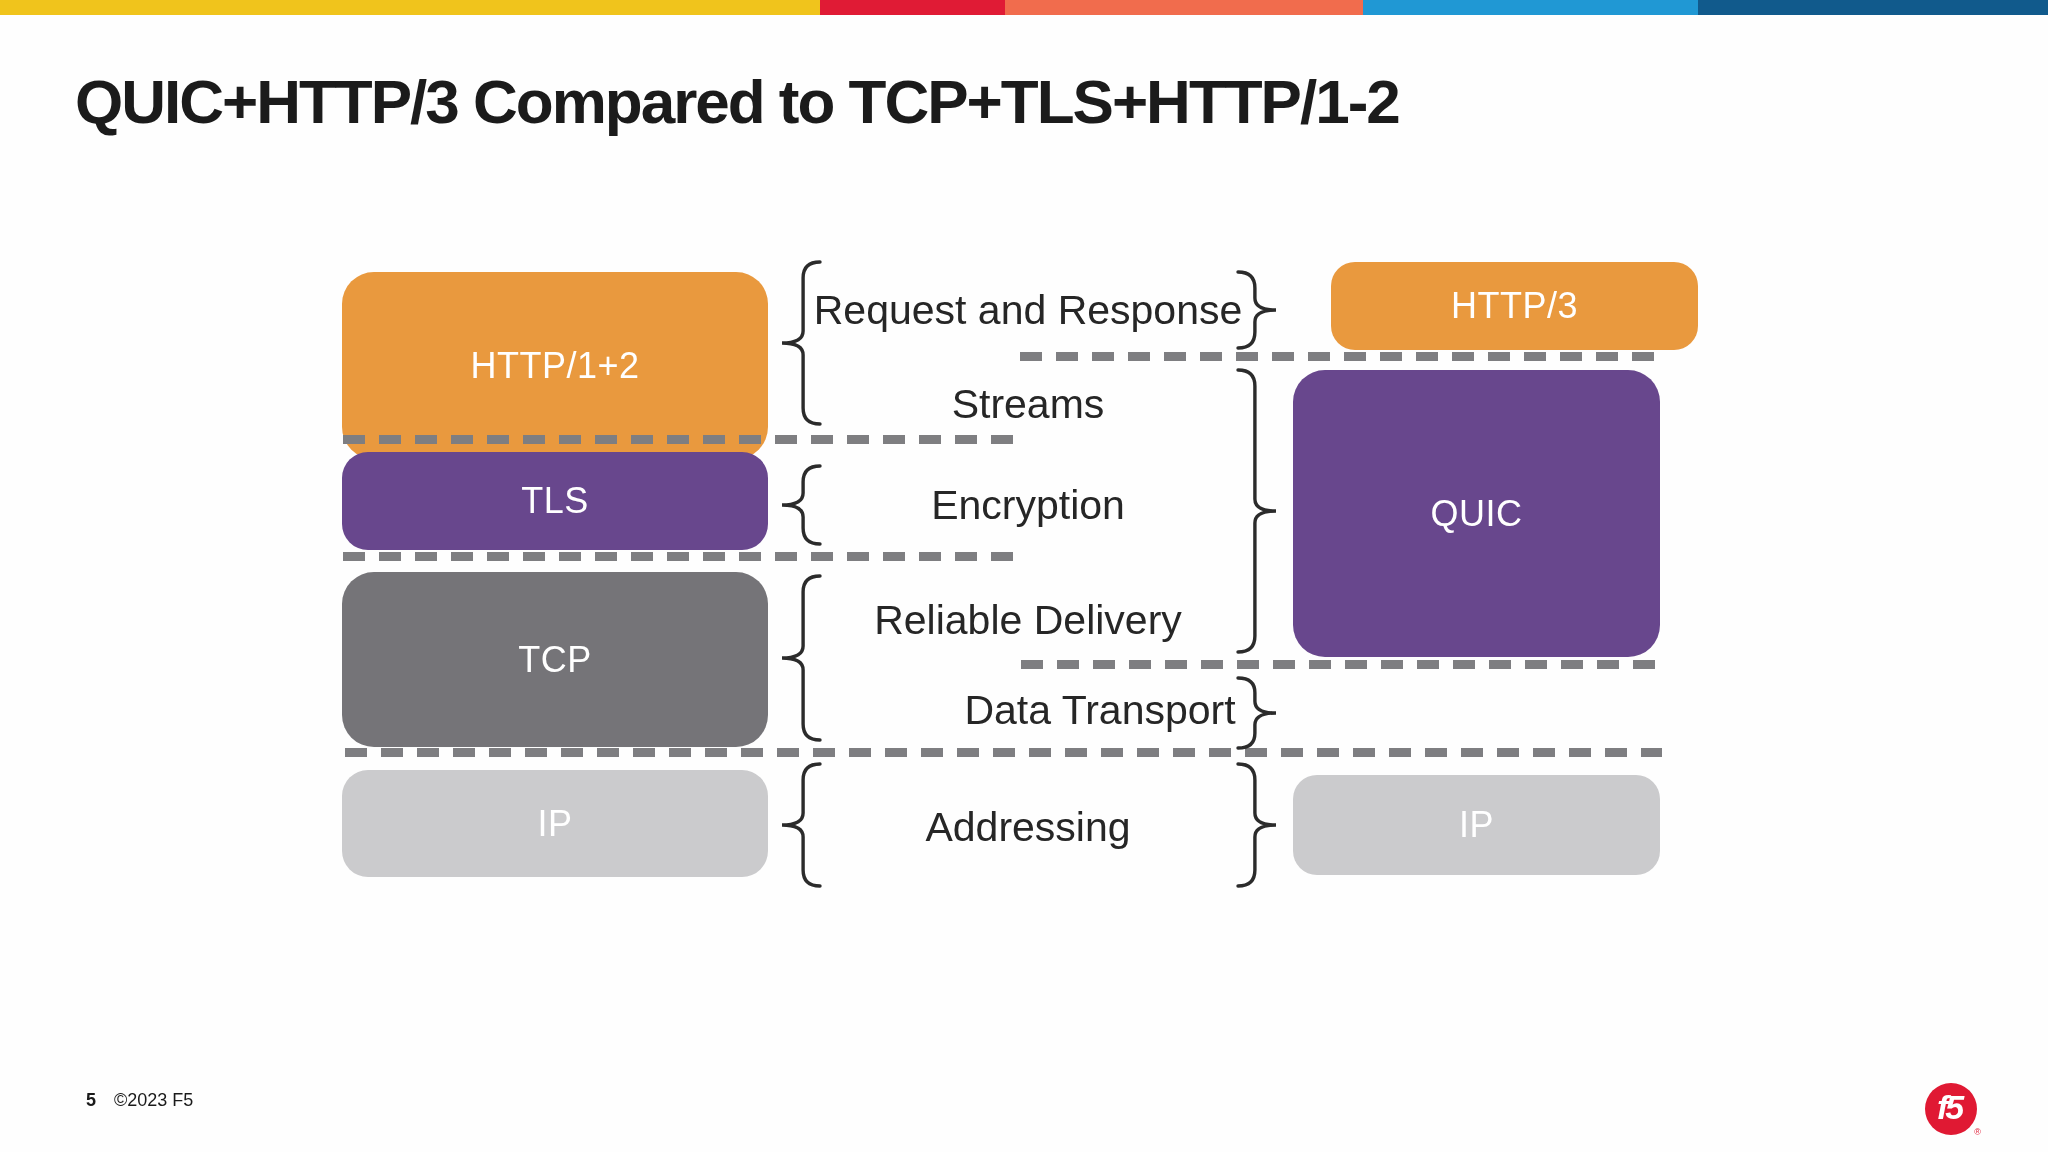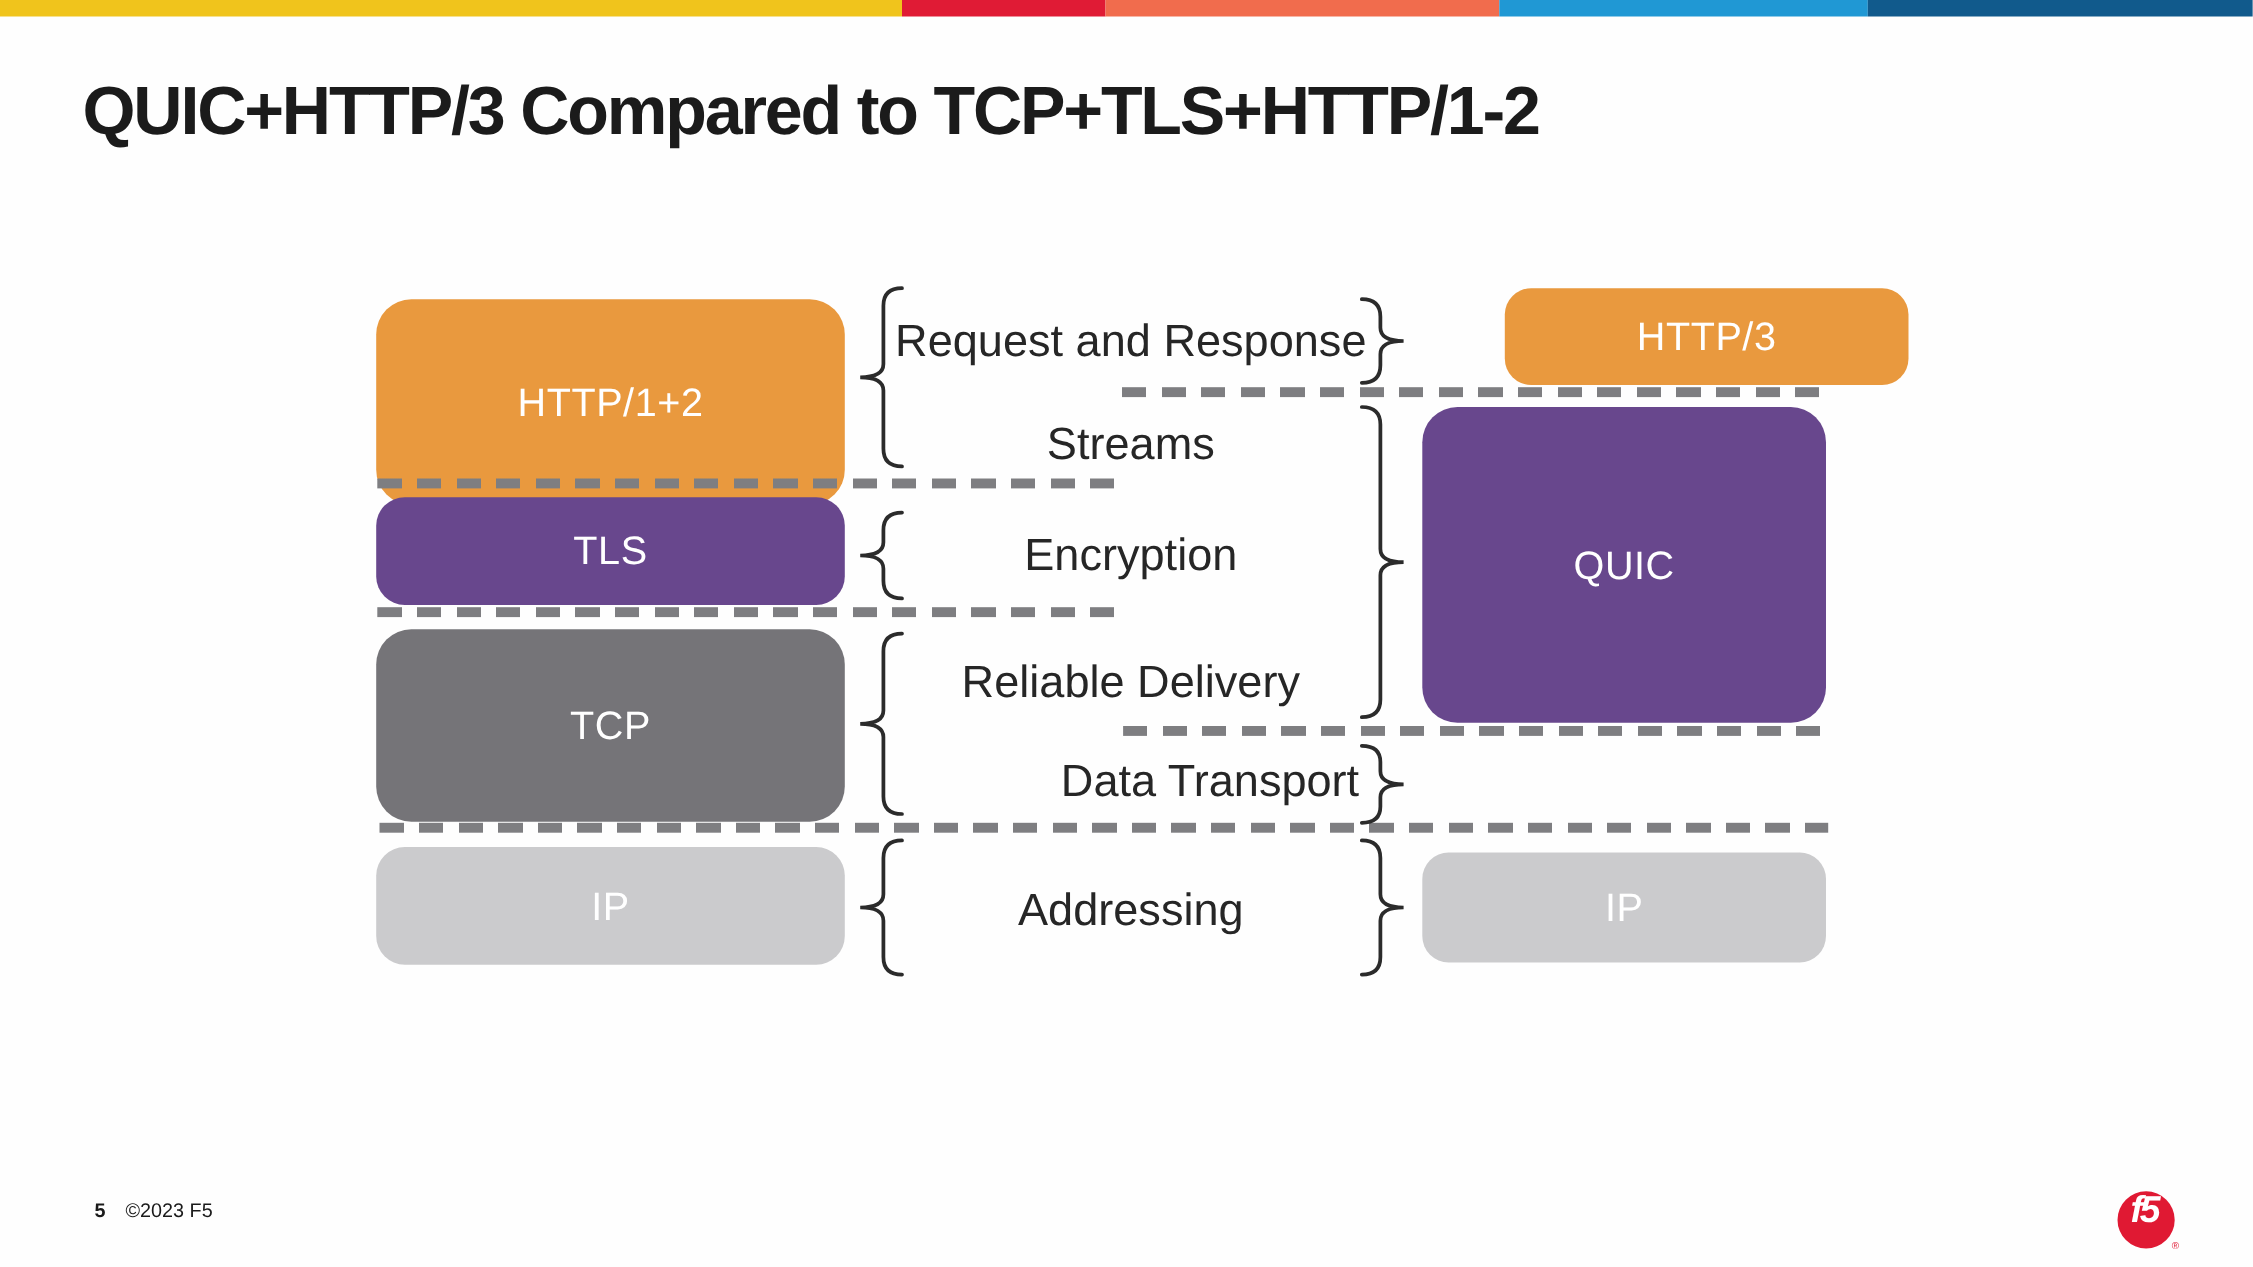--- a/index.html
+++ b/index.html
@@ -28,21 +28,21 @@
 
   
   .box {
     position:absolute; display:flex; align-items:center; justify-content:center;
     color:#fff; font-size:36px; letter-spacing:0.5px;
   }
   #b-http12 { left:342px; top:248px; width:426px; height:187px; border-radius:32px; background:var(--http-orange);margin-top:24px; }
   #b-tls    { left:342px; top:452px; width:426px; height:98px;  border-radius:26px; background:var(--tls-purple); }
   #b-tcp    { left:342px; top:572px; width:426px; height:175px; border-radius:32px; background:var(--transport-gray); }
   #b-ipl    { left:342px; top:770px; width:426px; height:107px; border-radius:26px; background:var(--ip-light-gray); }
-  #b-http3  { left:1368px; top:262px; width:367px; height:88px;  border-radius:24px; background:var(--http-orange); }
+  #b-http3  { left:1331px; top:262px; width:367px; height:88px;  border-radius:24px; background:var(--http-orange); }
   #b-quic   { left:1293px; top:370px; width:367px; height:287px; border-radius:32px; background:var(--tls-purple); }
   #b-udp    { left:1293px; top:677px; width:367px; height:68px;  border-radius:20px; background:var(--transport-gray); }
   #b-ipr    { left:1293px; top:775px; width:367px; height:100px; border-radius:24px; background:var(--ip-light-gray); }
 
   
   .dash {
     position:absolute; height:9px;
     background:repeating-linear-gradient(90deg, var(--dash-gray, #7e7e81) 0 22px, transparent 22px 36px);
   }
   #d-a { left:343px;  top:435px; width:672px; }
@@ -75,21 +75,21 @@
   #br-r4 { left:1236px; top:762px; }
 
   
   #pagenum  { position:absolute; left:86px;  top:1090px; font-size:18px; font-weight:bold; color:#1a1a1a; }
   #copyr    { position:absolute; left:114px; top:1090px; font-size:18px; color:#1a1a1a; }
 
   
   #logo {
     position:absolute; left:1925px; top:1083px; width:52px; height:52px;
     border-radius:50%; background:var(--f5-red, #e01933);
-    display:flex; justify-content:center;
+    display:flex; align-items:center; justify-content:center;
   }
   #logo .f5text {
     color:#fff; font-size:34px; font-weight:bold; font-style:italic;
     letter-spacing:-3px; transform:translate(-2px,-2px);
   }
   #logo .reg {
     position:absolute; right:-4px; bottom:-2px; font-size:9px;
     color:var(--f5-red, #e01933); font-style:normal;
   }
 </style>

